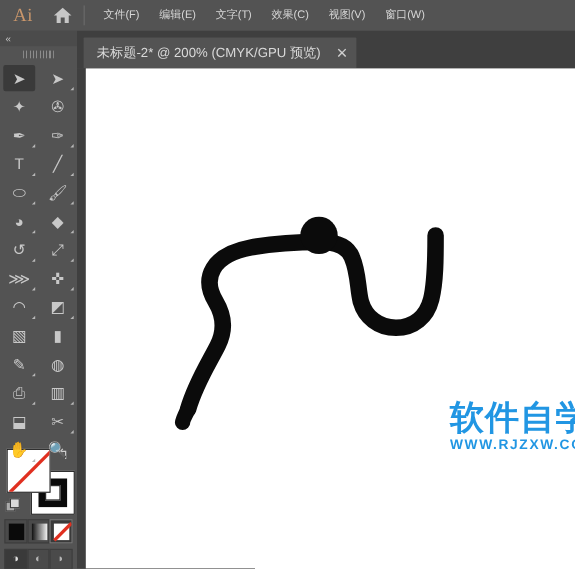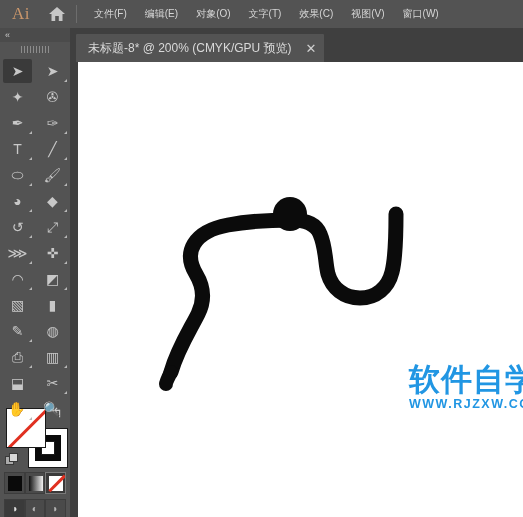--- a/index.html
+++ b/index.html
@@ -266,30 +266,29 @@
   <div id="menubar">
     <div id="ai-logo">Ai</div>
     <div id="home-btn">
       <svg width="18" height="16" viewBox="0 0 18 16">
         <path d="M9 1 L17 8 L14.5 8 L14.5 15 L10.8 15 L10.8 10 L7.2 10 L7.2 15 L3.5 15 L3.5 8 L1 8 Z" fill="#c6c6c6"></path>
       </svg>
     </div>
     <div id="menu-divider"></div>
     <div class="menu-item">文件(F)</div>
     <div class="menu-item">编辑(E)</div>
-    <div class="menu-item">对象(O)</div>
     <div class="menu-item">文字(T)</div>
     <div class="menu-item">效果(C)</div>
     <div class="menu-item">视图(V)</div>
     <div class="menu-item">窗口(W)</div>
   </div>
 
   <div id="tabbar">
     <div id="doc-tab">
-      <span id="doc-tab-label">未标题-8* @ 200% (CMYK/GPU 预览)</span>
+      <span id="doc-tab-label">未标题-2* @ 200% (CMYK/GPU 预览)</span>
       <span id="doc-tab-close">✕</span>
     </div>
   </div>
 
   <div id="canvas-wrap">
     <div id="artboard">
       <svg id="artwork" width="445" height="455" viewBox="0 0 445 455">
 
         <path d="M 93 310
                  C 100 286, 112 268, 120 252

